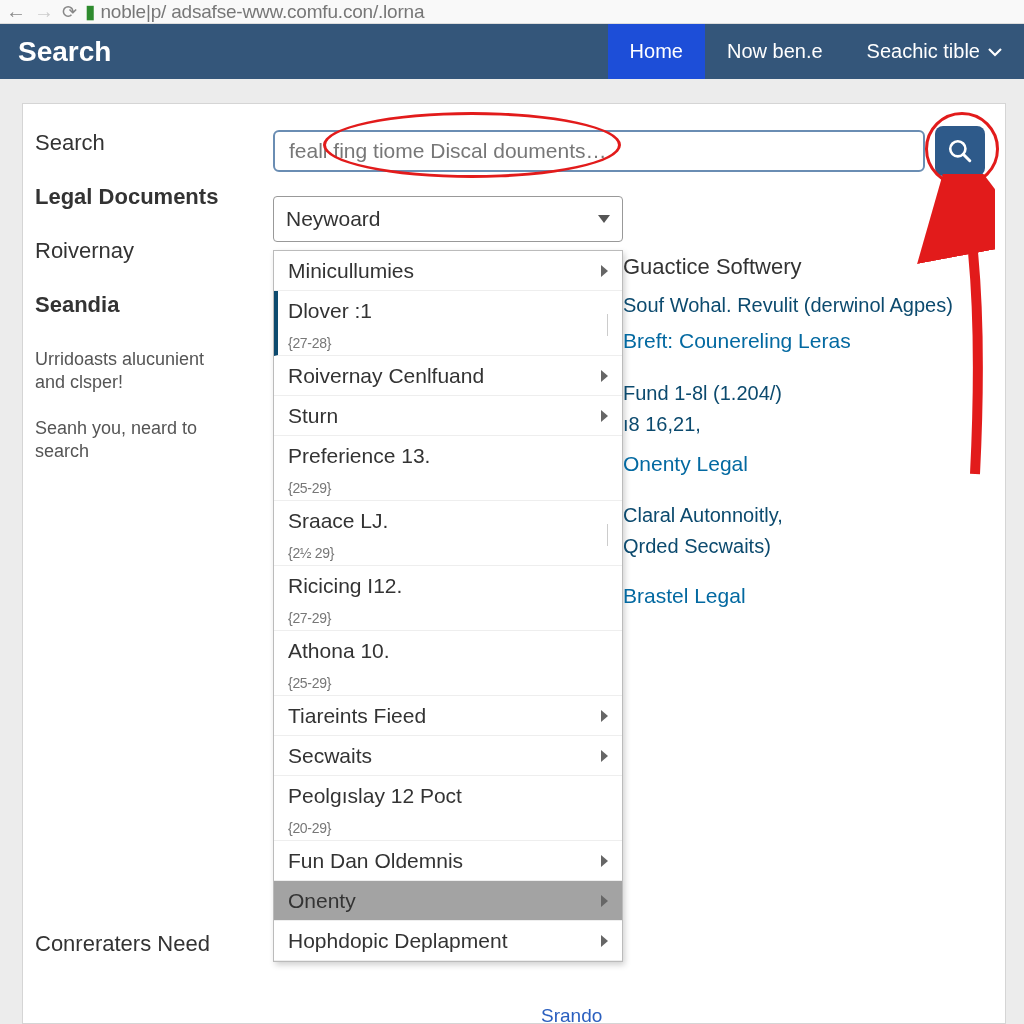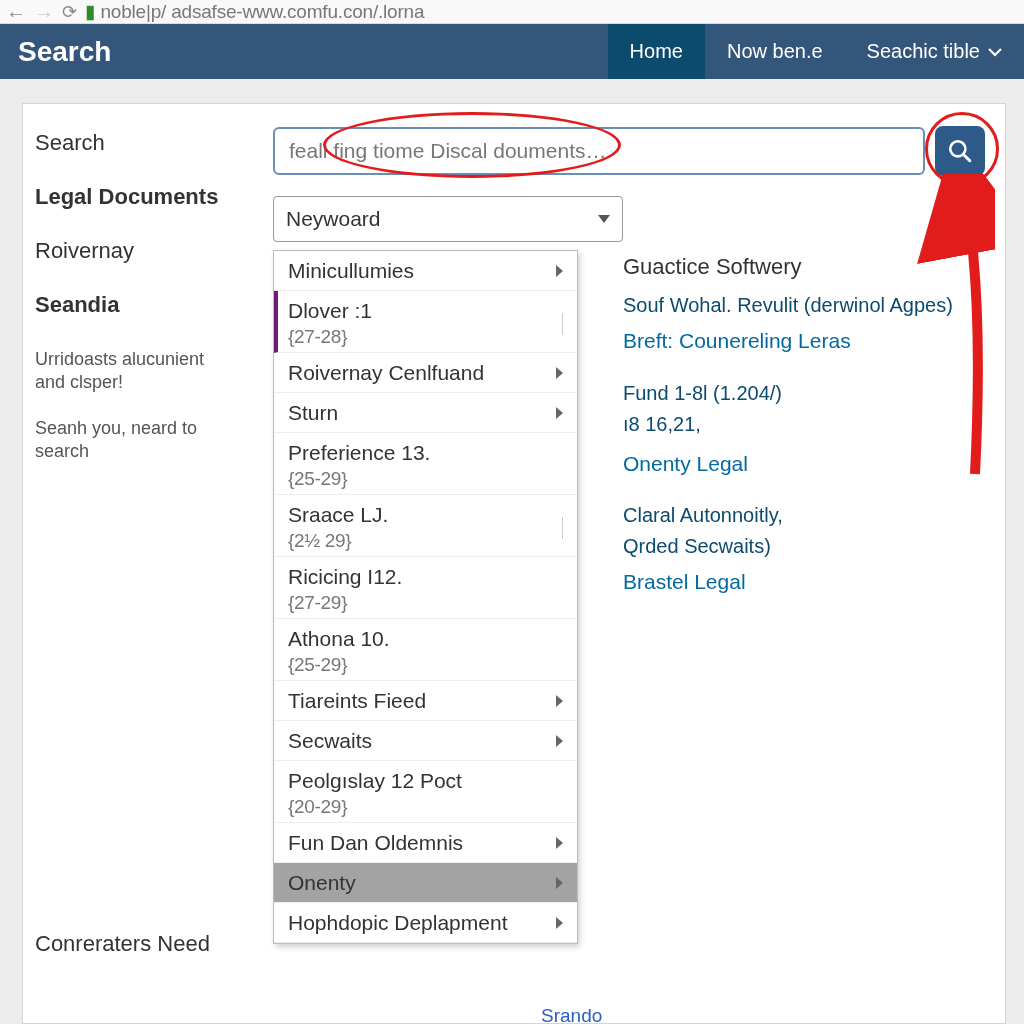--- a/index.html
+++ b/index.html
@@ -53,21 +53,21 @@
       align-items: center;
     }
     .spacer { flex: 1; }
     .nav-item {
       display: flex;
       align-items: center;
       padding: 0 22px;
       font-size: 20px;
       cursor: pointer;
     }
-    .nav-item.active { background: #0c4a6e; }
+    .nav-item.active { background: #1d4ed8; }
     .nav-item.drop svg { margin-left: 8px; }
 
     .page {
       position: relative;
       display: flex;
       padding: 24px 18px 0 22px;
       height: calc(1024px - 24px - 55px);
       background: #ececec;
     }
     .page-inner {
@@ -103,21 +103,21 @@
     }
 
     .search-row {
       display: flex;
       align-items: center;
       gap: 10px;
       position: relative;
     }
     .search-input {
       flex: 1;
-      height: 48px;
+      height: 42px;
       border: 2px solid #6a8db3;
       border-radius: 6px;
       padding: 0 14px;
       font-size: 21px;
       color: #777;
       outline: none;
     }
     .search-btn {
       width: 50px;
       height: 50px;
@@ -155,48 +155,48 @@
       padding: 0 12px;
       font-size: 21px;
       color: #333;
       background: #fff;
       cursor: pointer;
     }
 
     
     .dropdown {
       margin-top: 8px;
-      width: 305px;
+      width: 350px;
       background: #fff;
       border: 1px solid #bbb;
       box-shadow: 2px 3px 6px rgba(0,0,0,0.18);
       position: relative;
     }
     .dd-item {
       display: flex;
       align-items: center;
       justify-content: space-between;
       padding: 8px 14px 4px 14px;
       border-bottom: 1px solid #eee;
       cursor: pointer;
       font-size: 21px;
       color: #333;
       min-height: 46px;
     }
     .dd-item.compact { min-height: 40px; padding-top:6px; padding-bottom:6px; }
     .dd-item.selected {
-      border-left: 4px solid #701a75;
+      border-left: 4px solid #0c4a6e;
       padding-left: 10px;
     }
     .dd-item.hovered { background: #a3a3a3; }
     .dd-item .dd-text { display:flex; flex-direction: column; }
     .dd-sub {
-      font-size: 19px;
+      font-size: 14px;
       color: #777;
-      margin-top: 3px;
+      margin-top: 12px;
       letter-spacing: -0.3px;
     }
 
     
     .results {
       position: absolute;
       left: 350px;
       top: 124px;
       width: 360px;
       font-size: 20px;
@@ -390,21 +390,21 @@
           <div class="link">Breft: Counereling Leras</div>
         </div>
         <div class="block">
           <div class="muted">Fund 1-8l (1.204/)</div>
           <div class="muted">ı8 16,21,</div>
           <div class="link" style="margin-top:8px">Onenty Legal</div>
         </div>
         <div class="block">
           <div class="muted">Claral Autonnoitly,</div>
           <div class="muted">Qrded Secwaits)</div>
-          <div class="link" style="margin-top:4px">Brastel Legal</div>
+          <div class="link" style="margin-top:18px">Brastel Legal</div>
         </div>
       </div>
 
       <svg class="ann-arrow" style="right:-10px; top:48px;" width="90" height="320">
         <defs>
           <marker id="ahead" markerWidth="14" markerHeight="14" refX="6" refY="6" orient="auto">
             <path d="M0,0 L12,6 L0,12 Z" fill="#e21b1b"></path>
           </marker>
         </defs>
         <path d="M70,300 C75,200 75,100 60,20" stroke="#e21b1b" stroke-width="10" fill="none" marker-end="url(#ahead)"></path>

